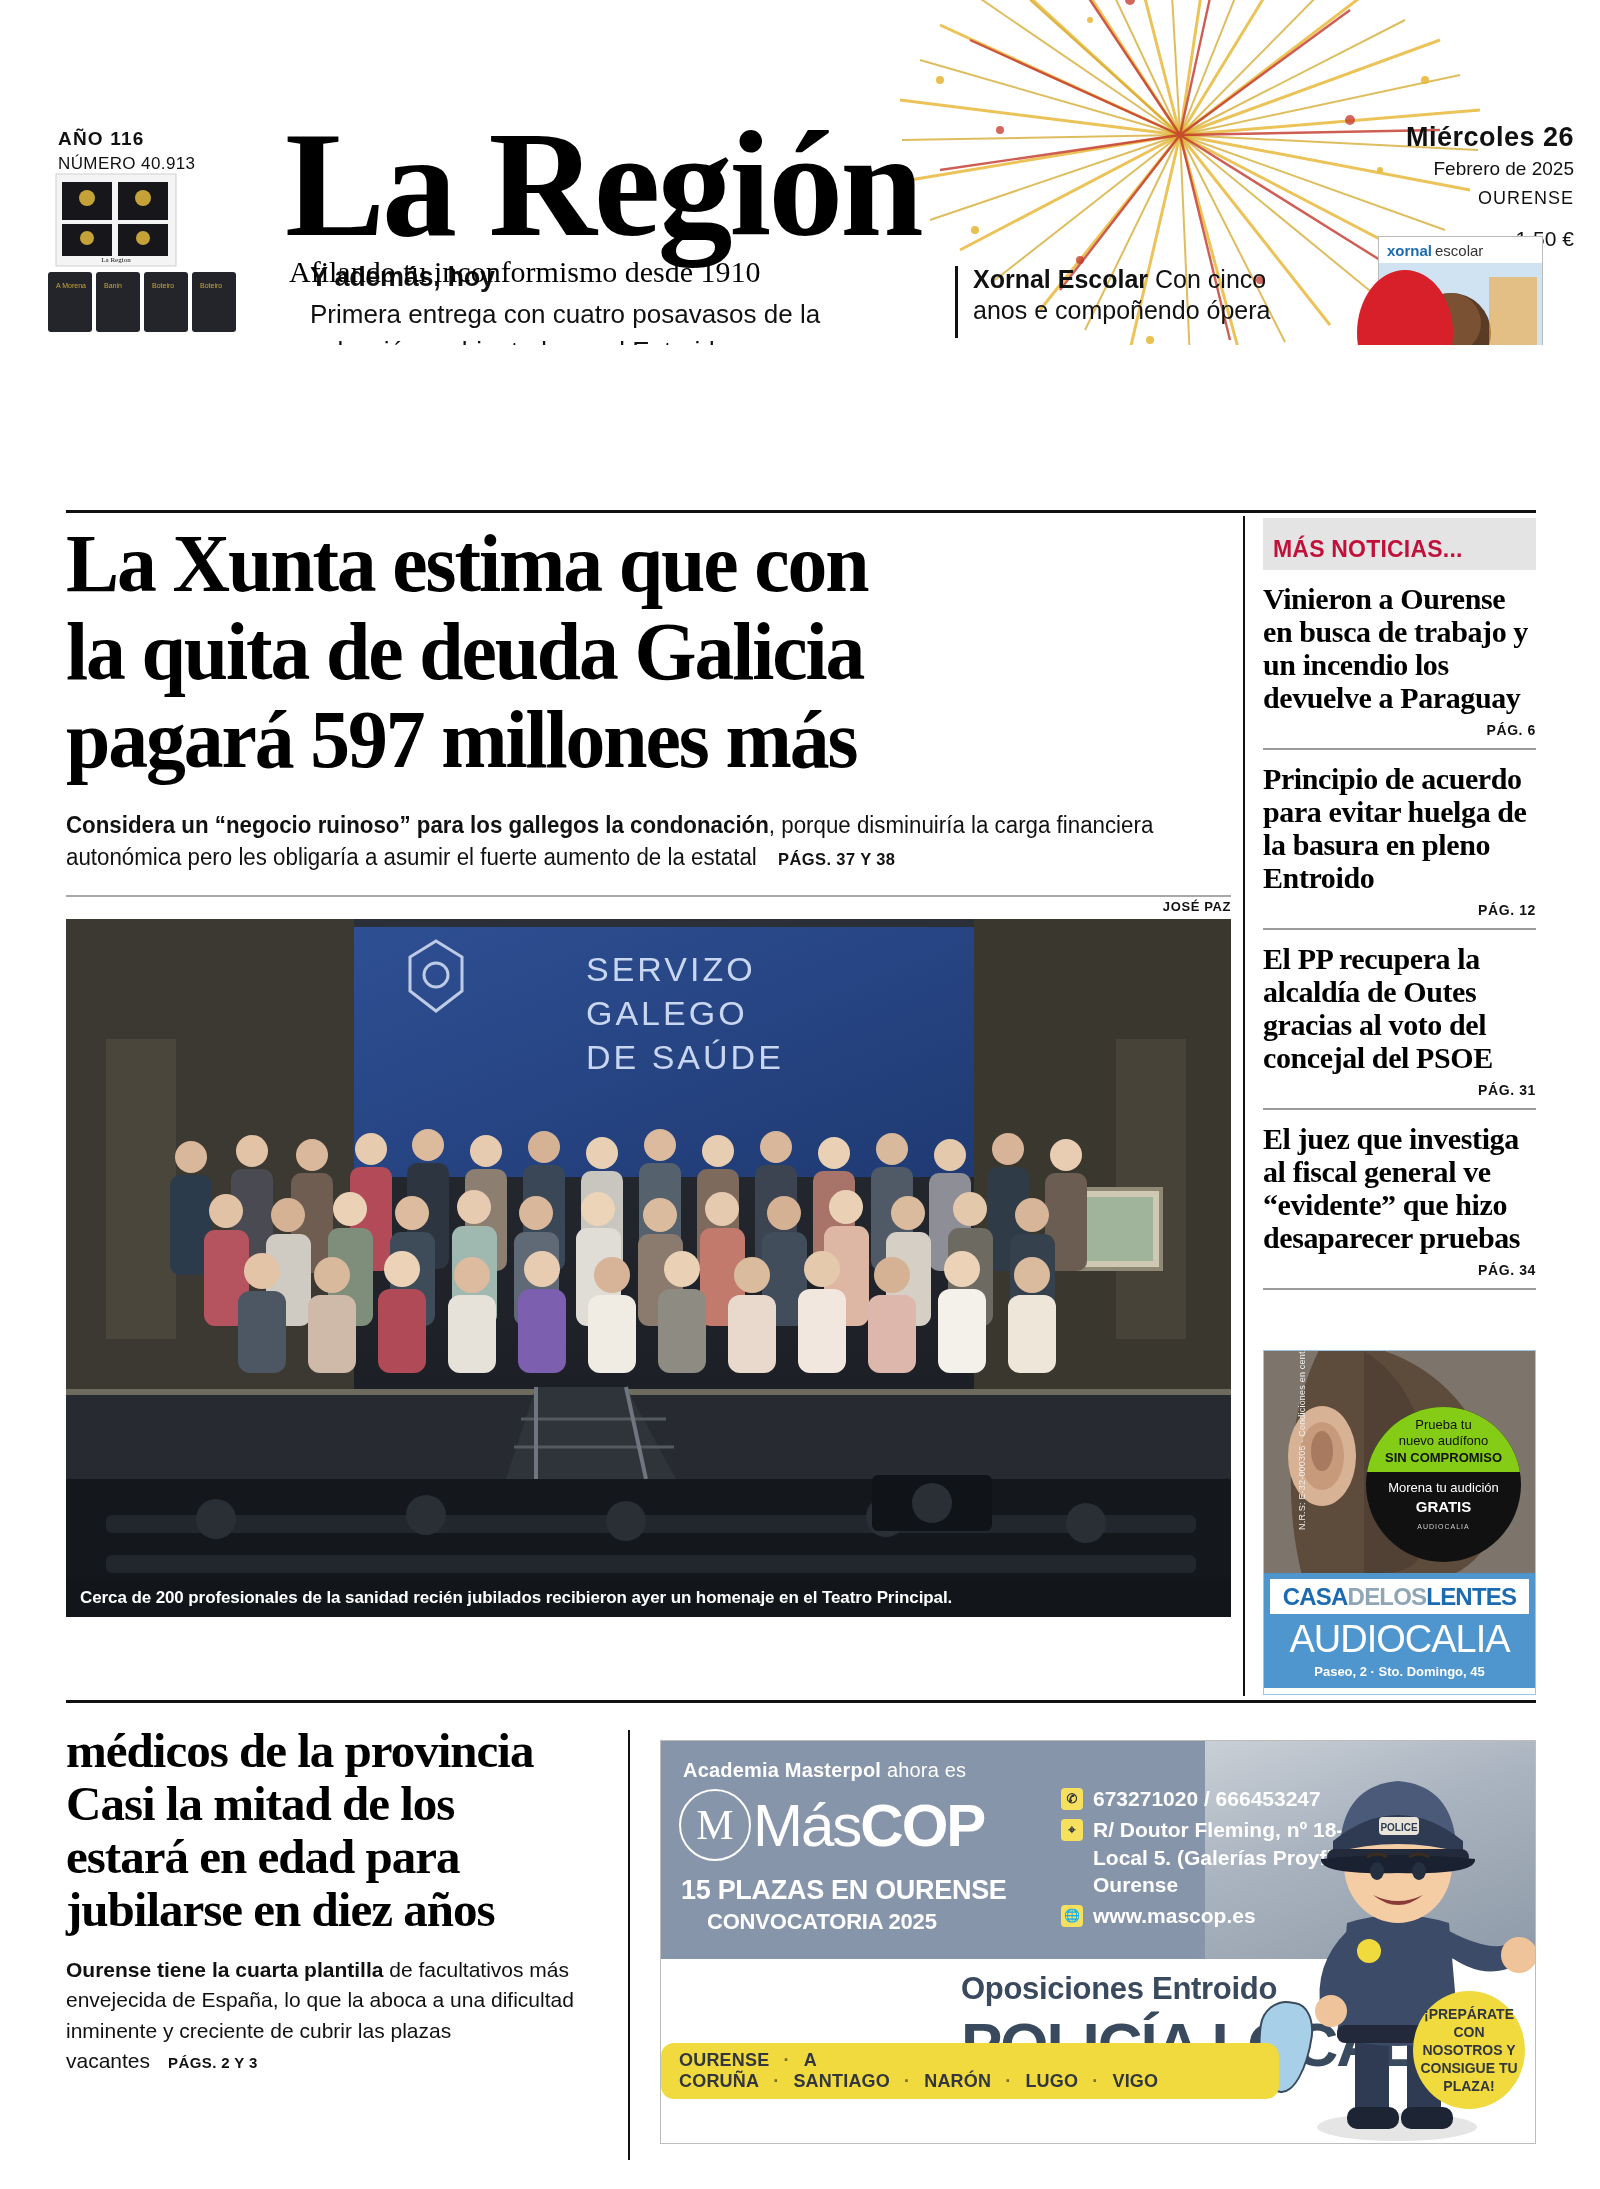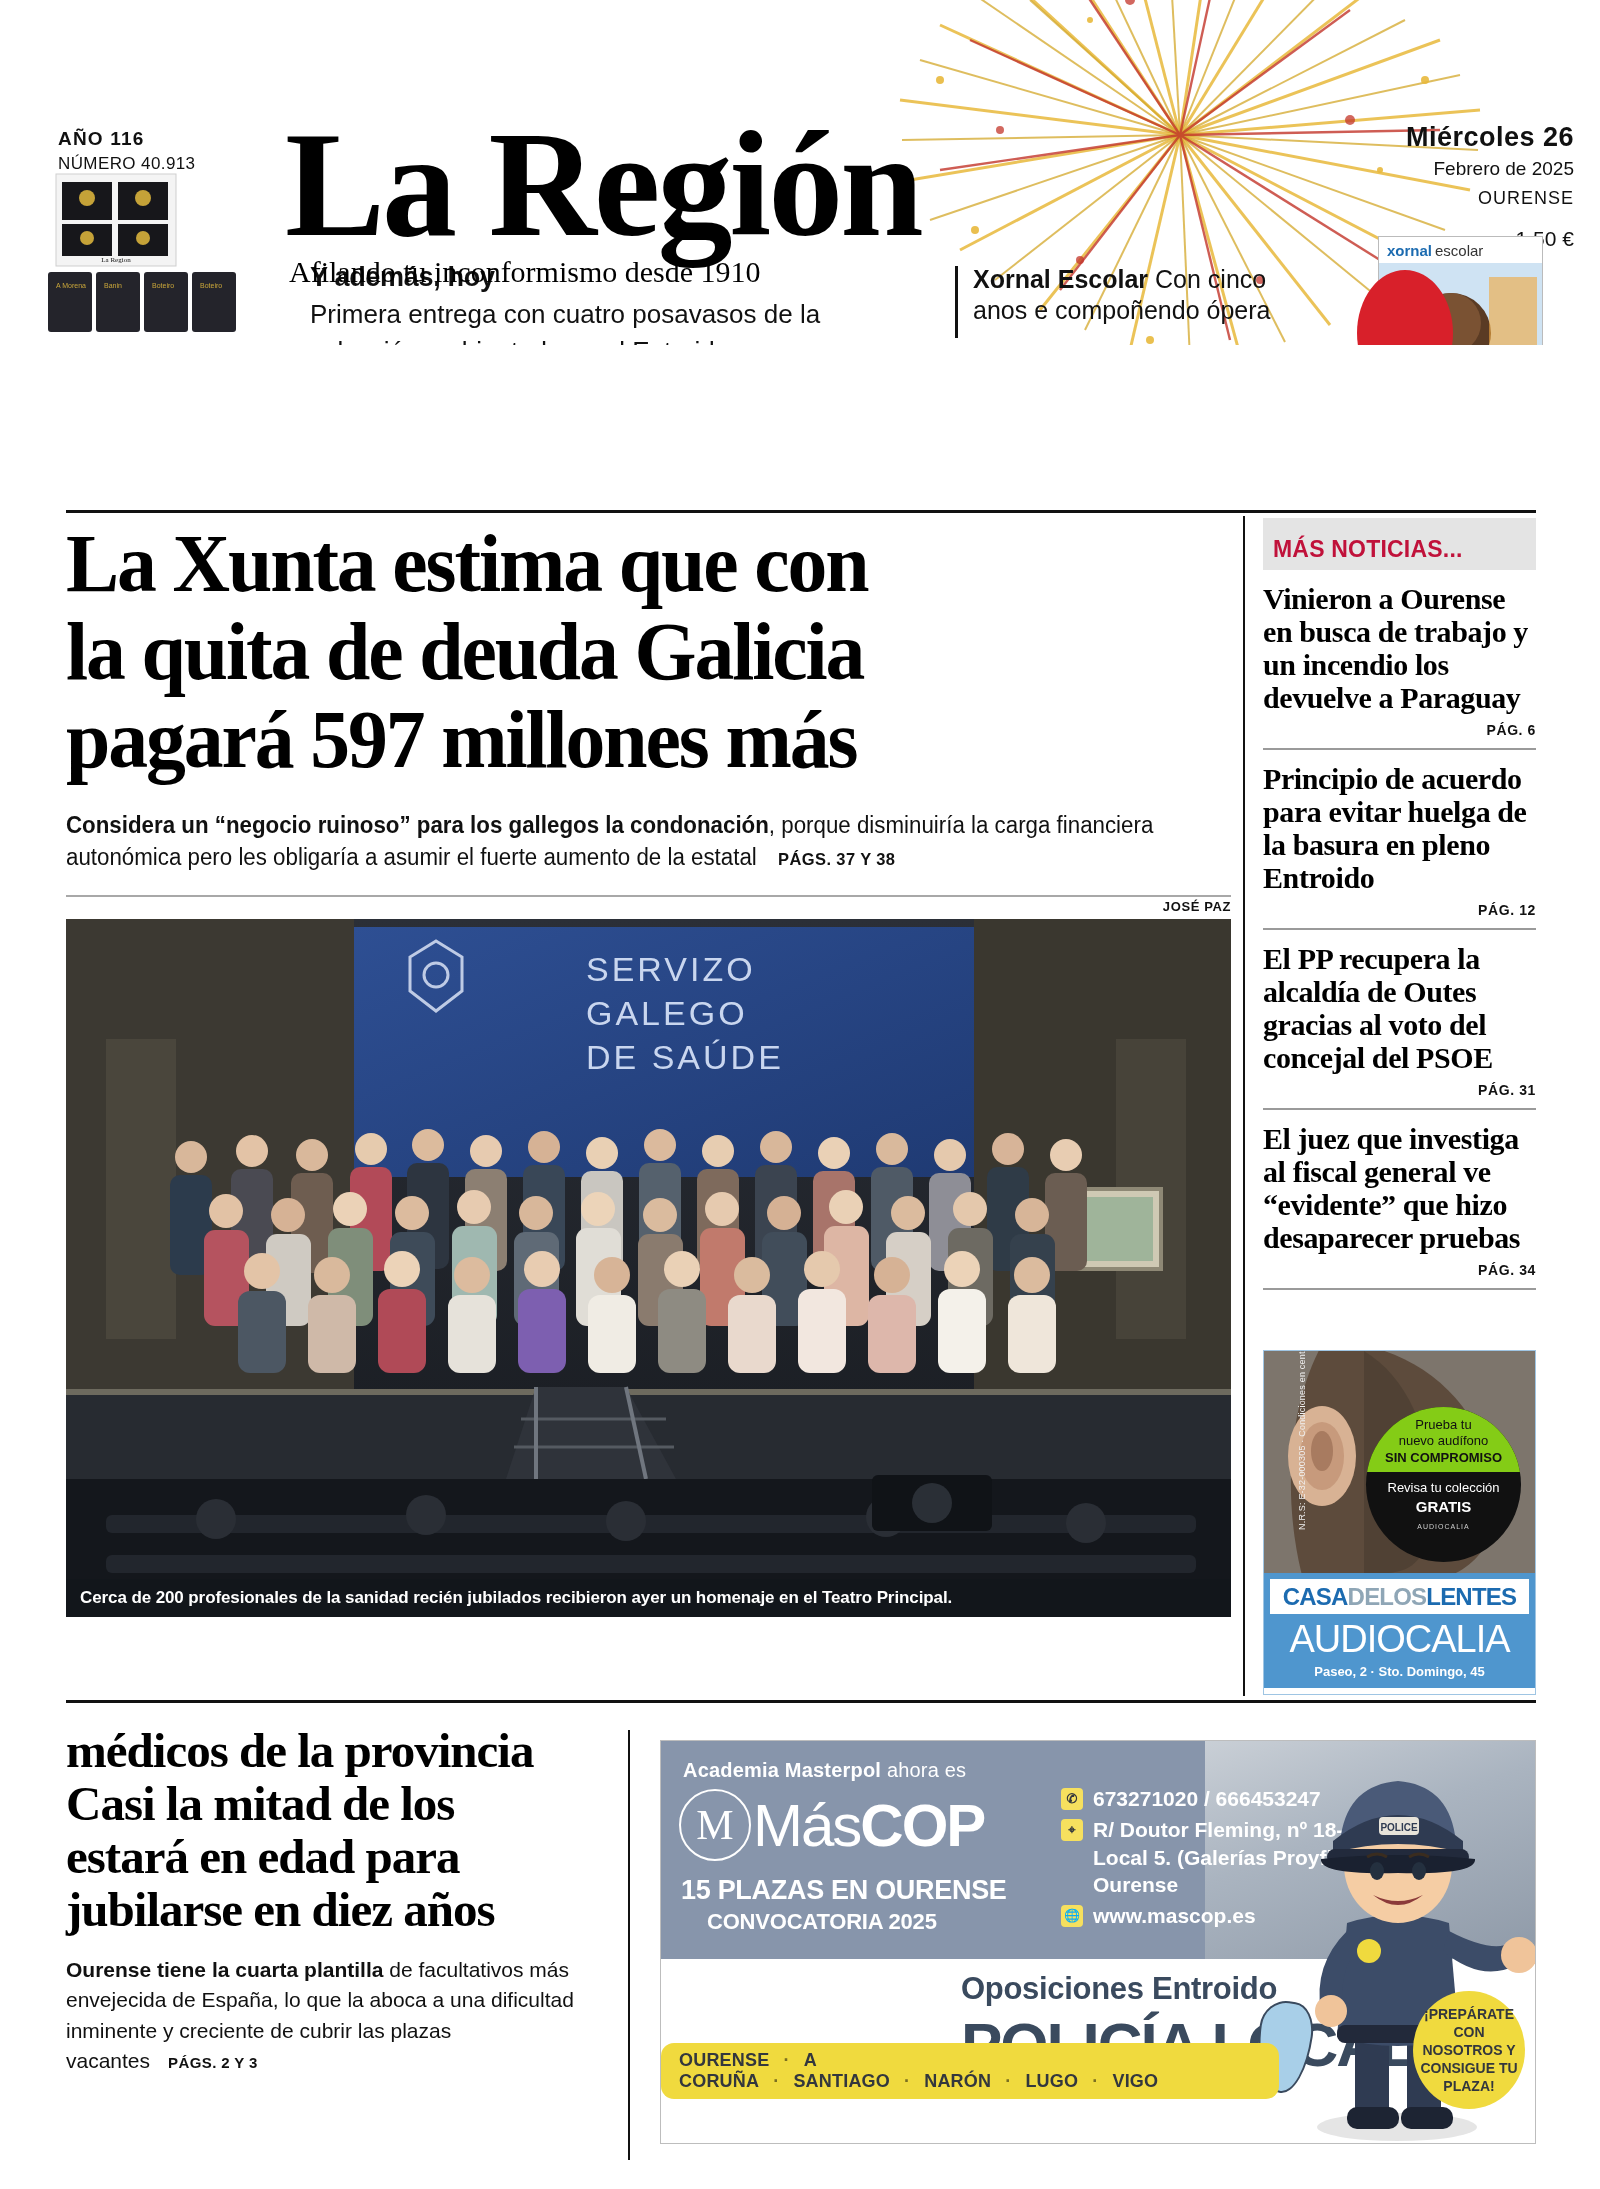--- a/index.html
+++ b/index.html
@@ -616,21 +616,21 @@
         <path d="M100 0 C150 30 175 100 165 180 C160 215 140 222 120 222 L100 222 Z" fill="#4e3f32" opacity=".85"></path>
       </svg>
       <div class="vert-legal">N.R.S: E-32-000305 · Condiciones en centro</div>
       <div class="badge-circle">
         <div class="badge-top">
           <span>Prueba tu</span><br>
           <span>nuevo audífono</span><br>
           <b>SIN COMPROMISO</b>
         </div>
         <div class="badge-bot">
-          <span>Revisa tu colección</span>
+          <span>Morena tu audición</span>
           <b>GRATIS</b>
           <div class="badge-brand">AUDIOCALIA</div>
         </div>
       </div>
     </div>
     <div class="audio-blue">
       <div class="lentes-bar">
         <span class="l-blue">CASA</span><span class="l-grey">DELOS</span><span class="l-blue">LENTES</span>
       </div>
       <div class="audiocalia">AUDIOCALIA</div>

